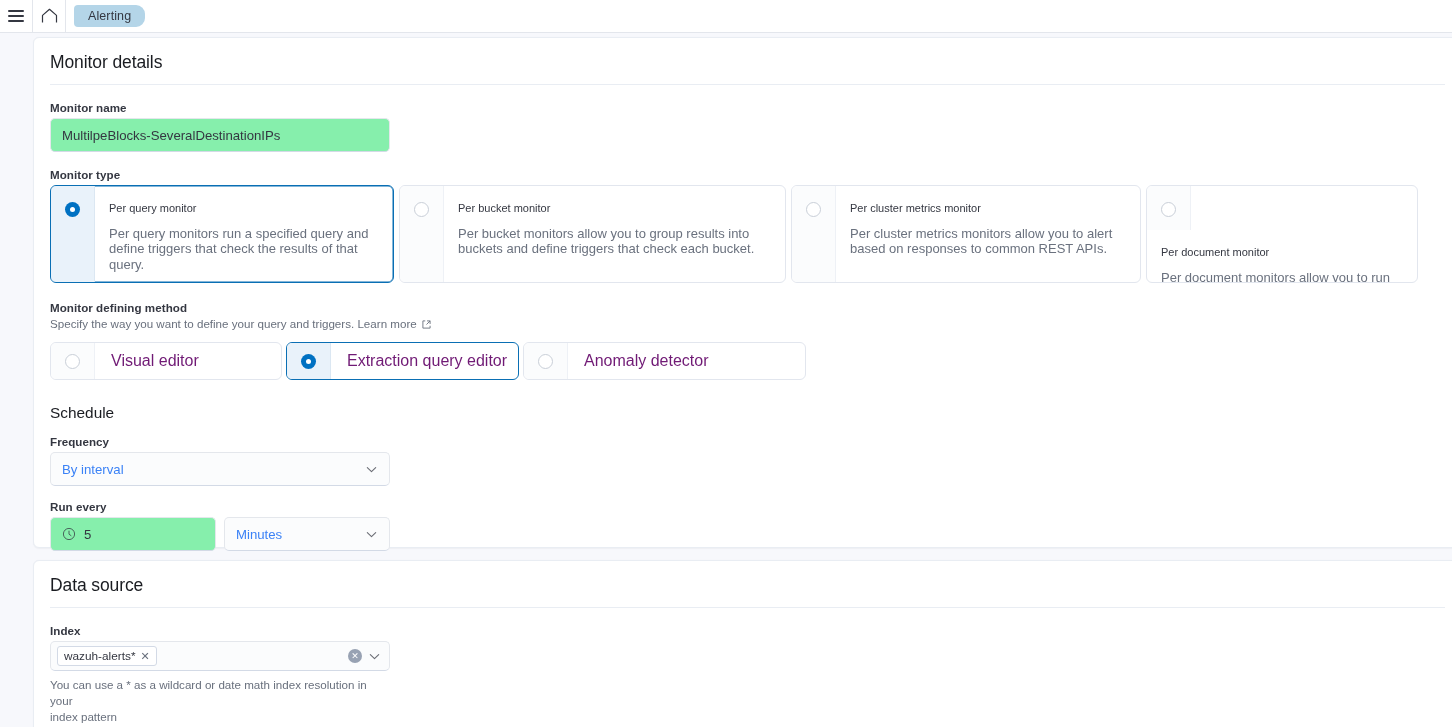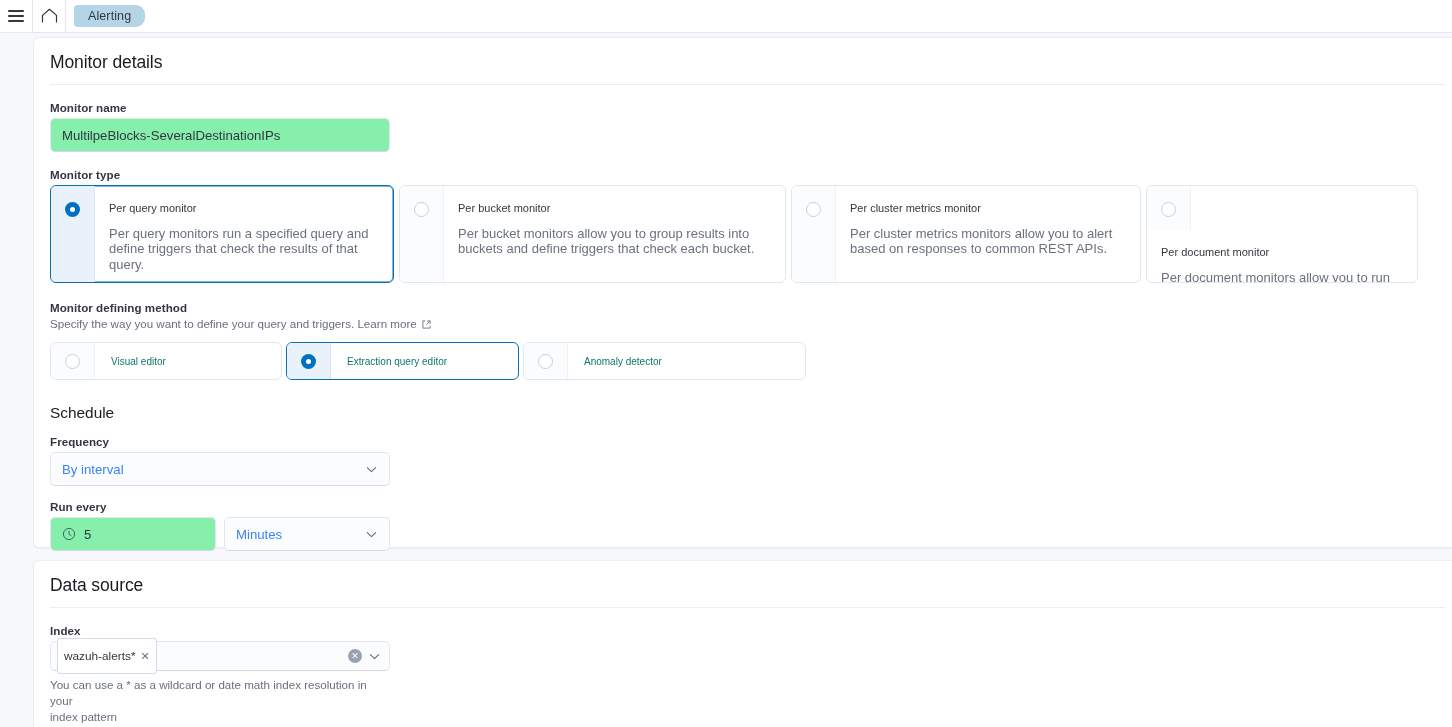--- a/index.html
+++ b/index.html
@@ -171,35 +171,35 @@
     overflow: hidden;
   }
   .method-pill.selected { border: 1.6px solid #0a6fb4; }
   .method-pill .radio-col {
     width: 44px; flex: 0 0 44px; height: 100%;
     background: #fbfcfd;
     border-right: 1px solid #eef1f6;
     display: flex; align-items: center; justify-content: center;
   }
   .method-pill.selected .radio-col { background: #e9f2fa; border-right-color: #dbe7f2; }
-  .method-label { font-size: 10px; color: #0f766e; padding: 0 16px; white-space: nowrap; }
+  .method-label { font-size: 16px; color: #701a75; padding: 0 16px; white-space: nowrap; }
 
   
   .combo {
     background: #fbfcfd;
     border: 1px solid #e4e7ec;
     border-bottom: 1.4px solid #d3dae6;
     border-radius: 5px;
     height: 30px;
     display: flex; align-items: center;
     padding: 0 6px 0 6px;
     position: relative;
   }
   .pill {
-    height: 36px;
+    height: 20px;
     border: 1px solid #d3dae6;
     border-radius: 3px;
     background: #fff;
     display: inline-flex; align-items: center; gap: 5px;
     padding: 0 6px;
     font-size: 11.8px; color: #343741;
   }
   .pill-x { font-size: 11px; color: #69707d; line-height: 1; }
   .combo-actions { position: absolute; right: 8px; display: flex; align-items: center; gap: 6px; }
   .clear-circle {

